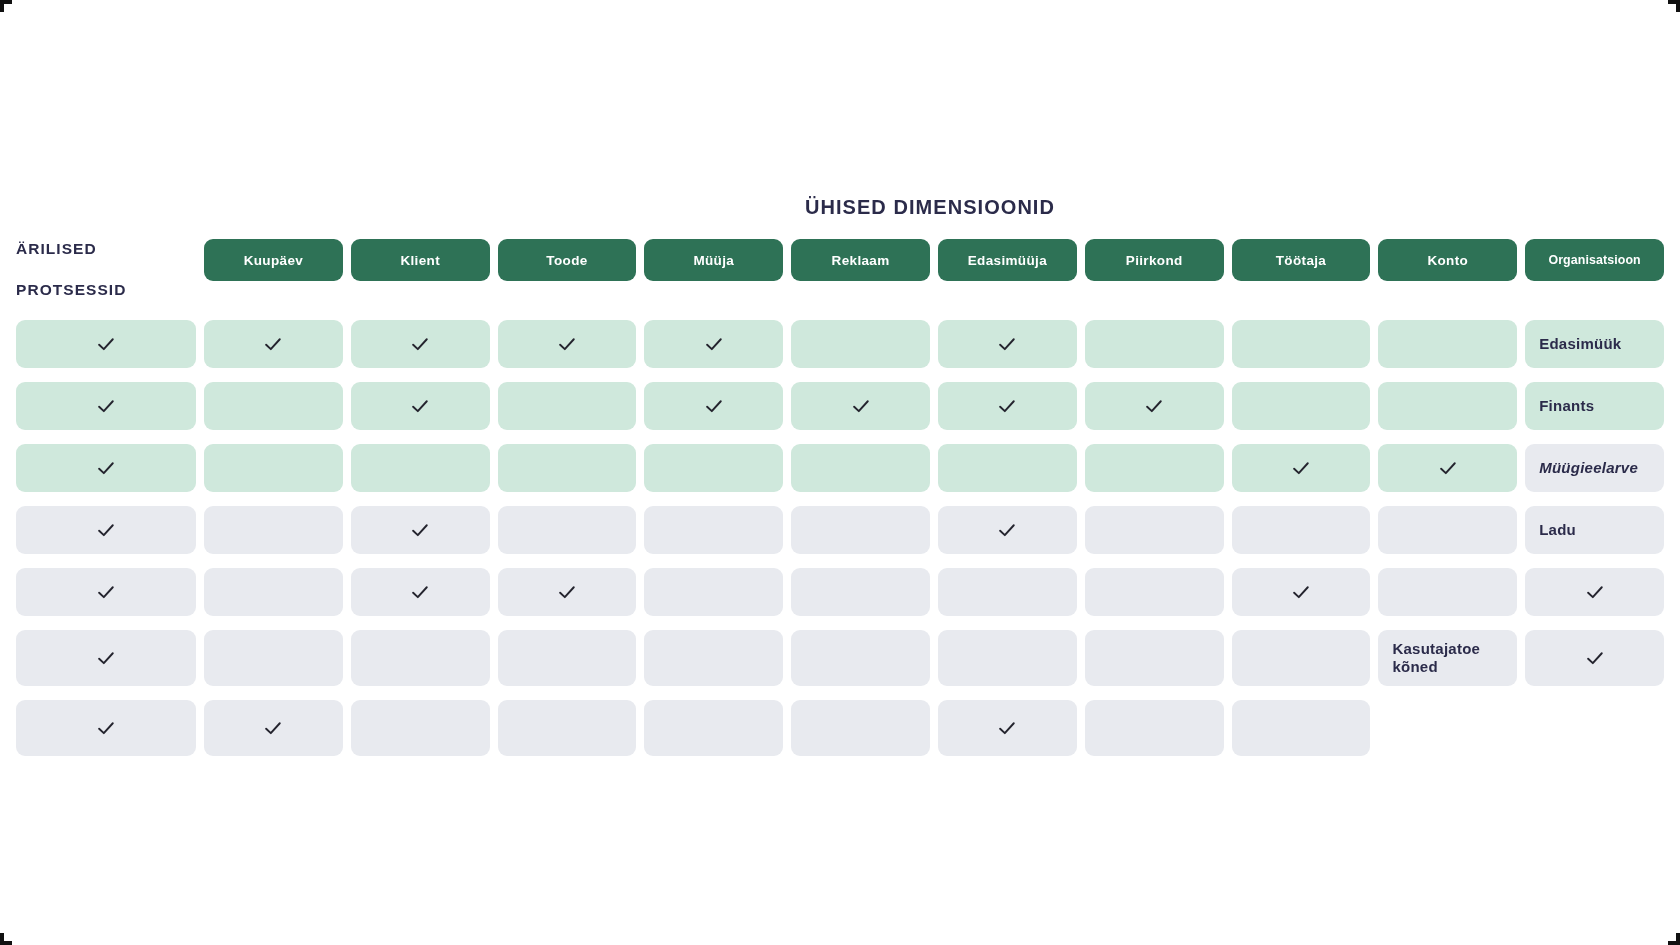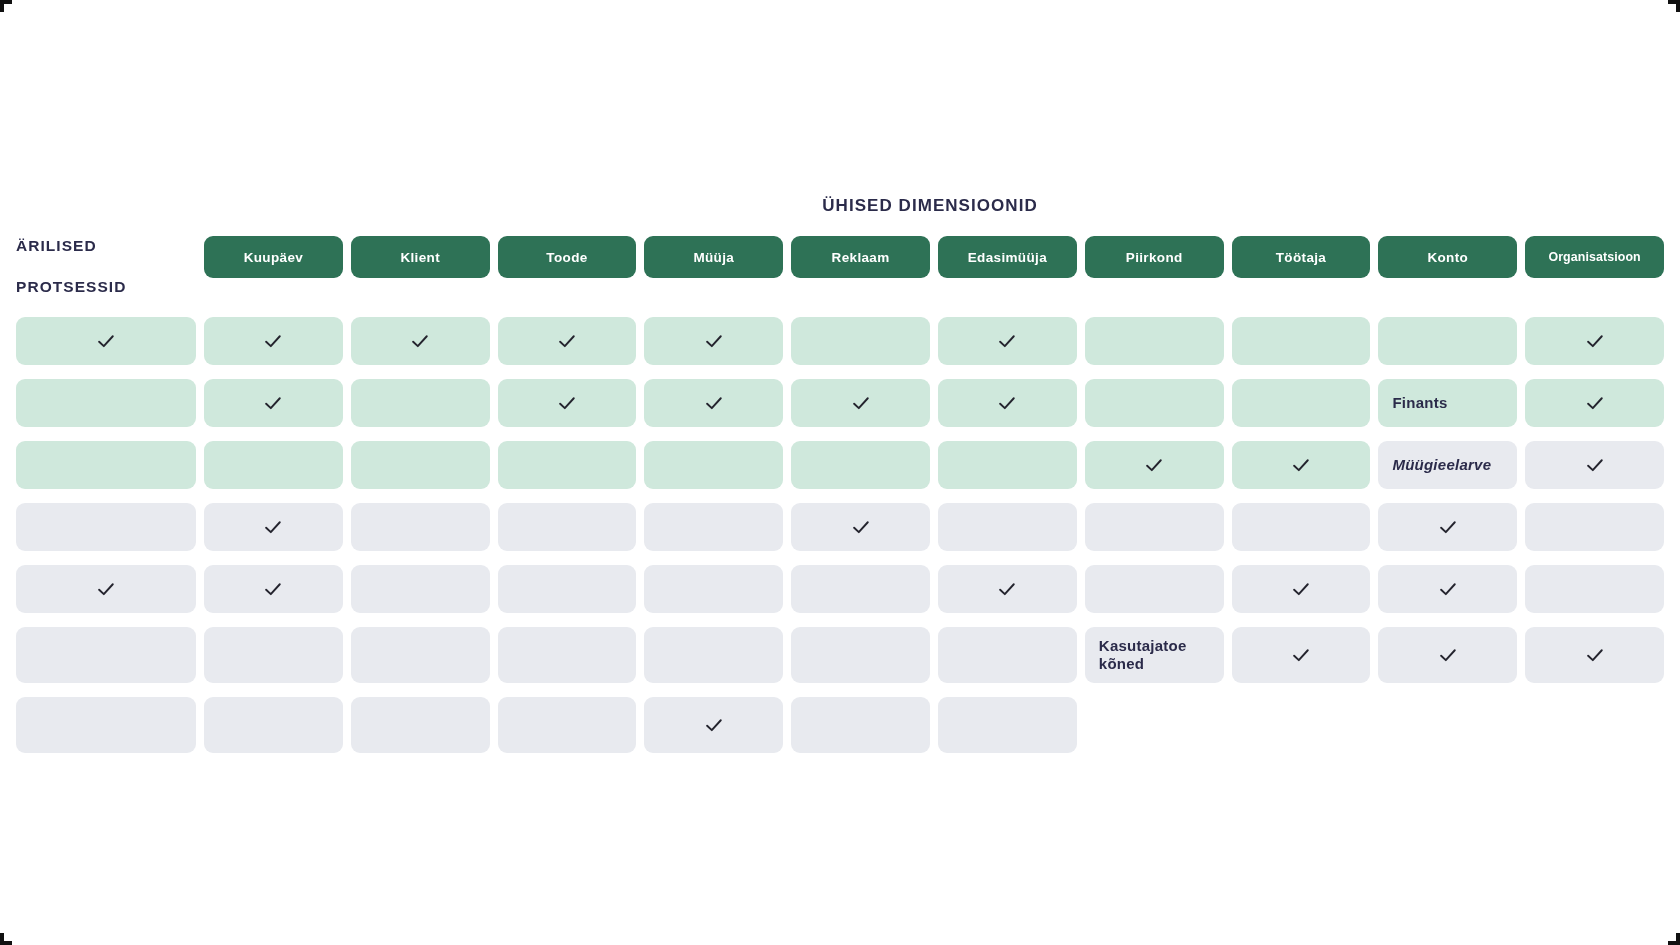--- a/index.html
+++ b/index.html
@@ -23,21 +23,21 @@
 
   .matrix{
     position:absolute;
     left:16px;
     top:196px;
     width:1648px;
   }
 
   .dim-title{
     text-align:center;
-    font-size:17px;
+    font-size:20px;
     font-weight:bold;
     letter-spacing:1.05px;
     color:#2b2b4a;
     padding-left:180px;
     margin-bottom:20px;
   }
 
   .grid{
     display:grid;
     grid-template-columns:180px repeat(10, 1fr);
@@ -175,20 +175,21 @@
       </div>
       <div class="cell r-h" style="background: rgb(207, 232, 220);"></div>
       <div class="cell r-h" style="background: rgb(207, 232, 220);">
         <svg class="check" viewBox="0 0 24 24">
           <path d="M4.5 12.8 L9.6 17.6 L19.4 6.8"></path>
         </svg>
       </div>
       <div class="cell r-h" style="background: rgb(207, 232, 220);"></div>
       <div class="cell r-h" style="background: rgb(207, 232, 220);"></div>
       <div class="cell r-h" style="background: rgb(207, 232, 220);"></div>
+      <div class="row-label r-h" style="background: rgb(207, 232, 220);">Edasimüük</div>
       <div class="cell r-h" style="background: rgb(207, 232, 220);">
         <svg class="check" viewBox="0 0 24 24">
           <path d="M4.5 12.8 L9.6 17.6 L19.4 6.8"></path>
         </svg>
       </div>
       <div class="cell r-h" style="background: rgb(207, 232, 220);"></div>
       <div class="cell r-h" style="background: rgb(207, 232, 220);">
         <svg class="check" viewBox="0 0 24 24">
           <path d="M4.5 12.8 L9.6 17.6 L19.4 6.8"></path>
         </svg>
@@ -255,20 +256,21 @@
       <div class="cell r-h" style="background: rgb(232, 234, 239);"></div>
       <div class="cell r-h" style="background: rgb(232, 234, 239);"></div>
       <div class="cell r-h" style="background: rgb(232, 234, 239);">
         <svg class="check" viewBox="0 0 24 24">
           <path d="M4.5 12.8 L9.6 17.6 L19.4 6.8"></path>
         </svg>
       </div>
       <div class="cell r-h" style="background: rgb(232, 234, 239);"></div>
       <div class="cell r-h" style="background: rgb(232, 234, 239);"></div>
       <div class="cell r-h" style="background: rgb(232, 234, 239);"></div>
+      <div class="row-label r-h" style="background: rgb(232, 234, 239);">Ladu</div>
       <div class="cell r-h" style="background: rgb(232, 234, 239);">
         <svg class="check" viewBox="0 0 24 24">
           <path d="M4.5 12.8 L9.6 17.6 L19.4 6.8"></path>
         </svg>
       </div>
       <div class="cell r-h" style="background: rgb(232, 234, 239);"></div>
       <div class="cell r-h" style="background: rgb(232, 234, 239);">
         <svg class="check" viewBox="0 0 24 24">
           <path d="M4.5 12.8 L9.6 17.6 L19.4 6.8"></path>
         </svg>

